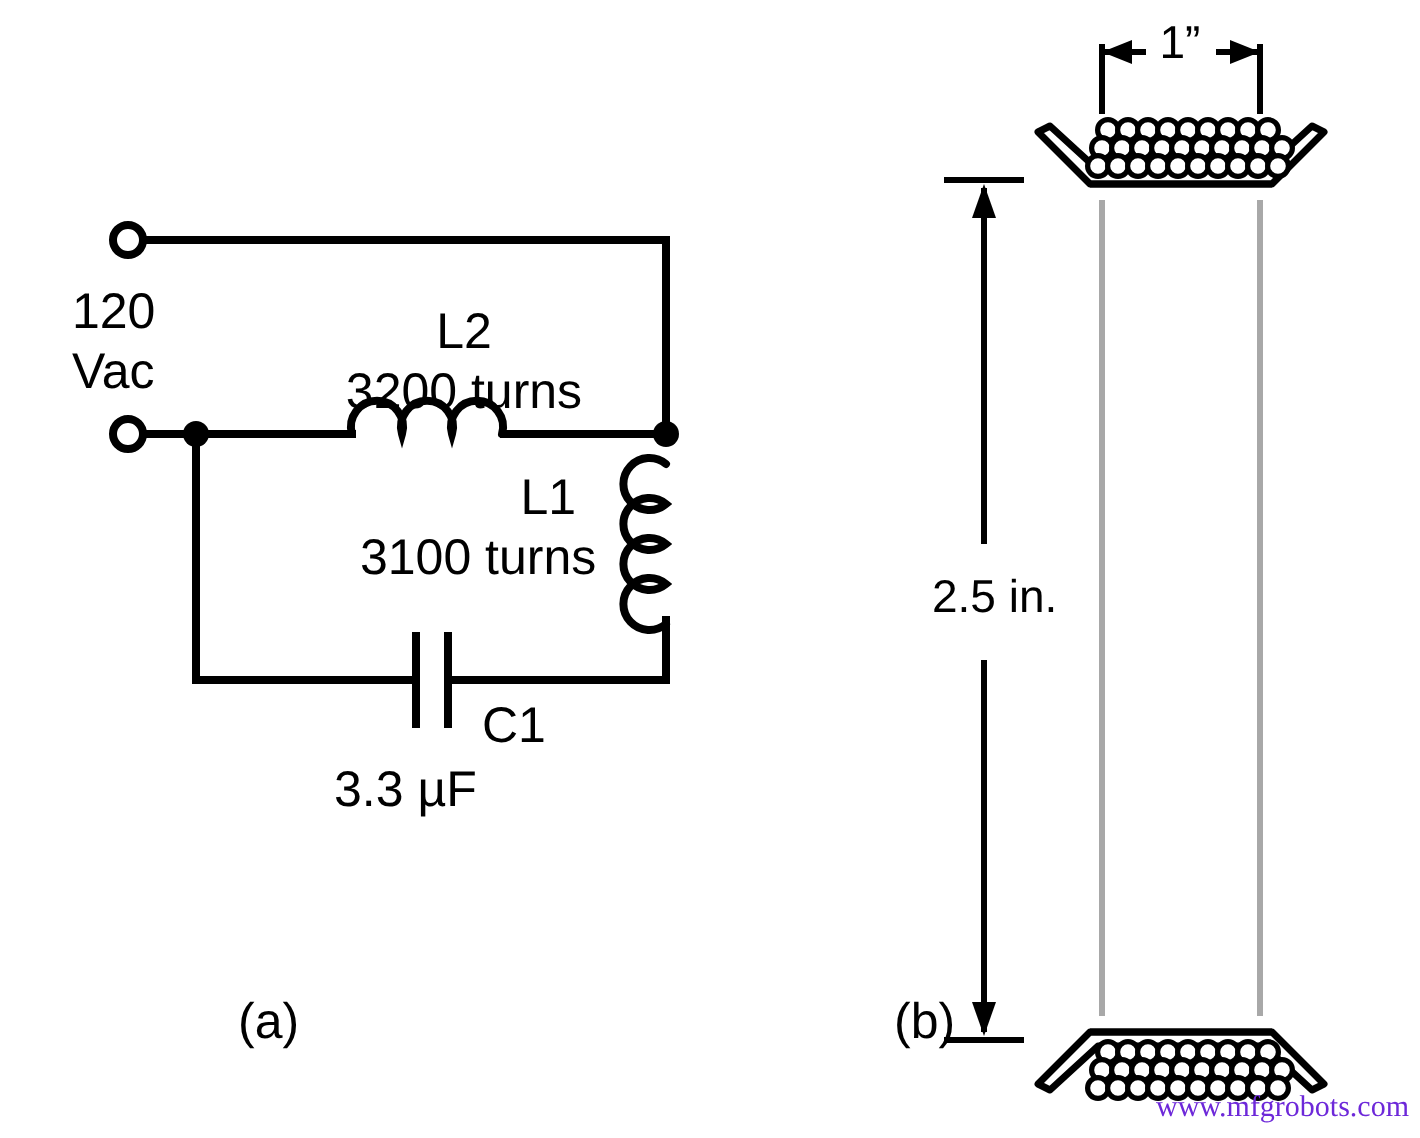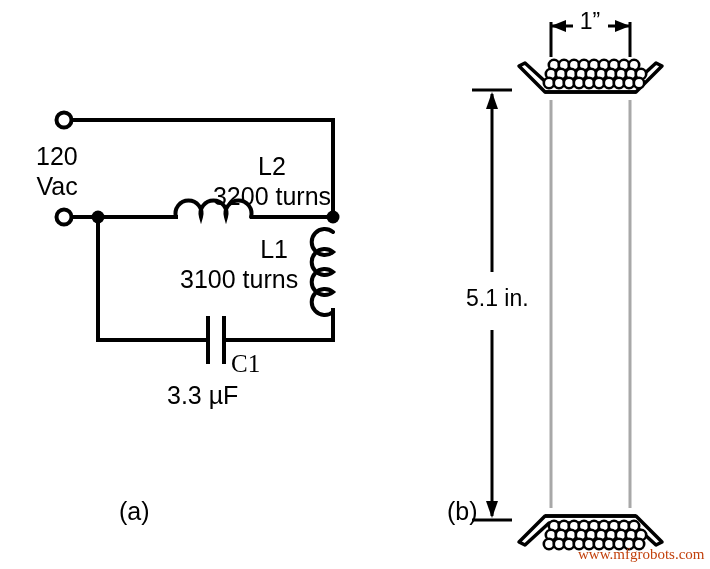--- a/index.html
+++ b/index.html
@@ -24,35 +24,35 @@
     width: 710px;
     height: 569px;
   }
   .lbl {
     position: absolute;
     color: #000000;
     font-family: "Liberation Sans", sans-serif;
     white-space: pre;
     line-height: 1.18;
   }
-  .lbl-src     { left: 36px;  top: 142px; font-size: 25px; text-align: right; }
-  .lbl-l2      { left: 166px; top: 152px; font-size: 25px; text-align: center; width: 132px; margin-left: 40px; }
+  .lbl-src     { left: 36px;  top: 142px; font-size: 25px; }
+  .lbl-l2      { left: 166px; top: 152px; font-size: 25px; text-align: center; width: 132px; }
   .lbl-l1      { left: 180px; top: 235px; font-size: 25px; text-align: right;  width: 108px; }
-  .lbl-c1      { left: 231px; top: 349px; font-size: 25px; font-family: Liberation Serif, serif; }
+  .lbl-c1      { left: 241px; top: 349px; font-size: 25px; }
   .lbl-cval    { left: 167px; top: 381px; font-size: 25px; text-align: center; }
   .lbl-cap-a   { left: 119px; top: 497px; font-size: 25px; }
   .lbl-cap-b   { left: 447px; top: 497px; font-size: 25px; }
   .lbl-width   { left: 552px; top: 8px;   font-size: 23px; width: 76px; text-align: center; }
   .lbl-height  { left: 466px; top: 285px; font-size: 23px; }
   .lbl-mark {
     position: absolute;
     left: 578px;
     top: 546px;
     font-size: 15px;
-    color: #c2410c;
+    color: #6d28d9;
     font-family: "Liberation Serif", serif;
     white-space: pre;
   }
 </style>
 </head>
 <body>
 
 <div id="figure">
 
   <svg class="svg-layer" viewBox="0 0 710 569">
@@ -214,17 +214,17 @@
 
   <div class="lbl lbl-l1"><span>L1</span><br><span>3100 turns</span></div>
 
   <div class="lbl lbl-c1">C1</div>
   <div class="lbl lbl-cval">3.3 µF</div>
 
   <div class="lbl lbl-cap-a">(a)</div>
   <div class="lbl lbl-cap-b">(b)</div>
 
   <div class="lbl lbl-width">1”</div>
-  <div class="lbl lbl-height">5.1 in.</div>
+  <div class="lbl lbl-height">2.5 in.</div>
 
   <div class="lbl-mark">www.mfgrobots.com</div>
 
 </div>
 
 </body></html>

